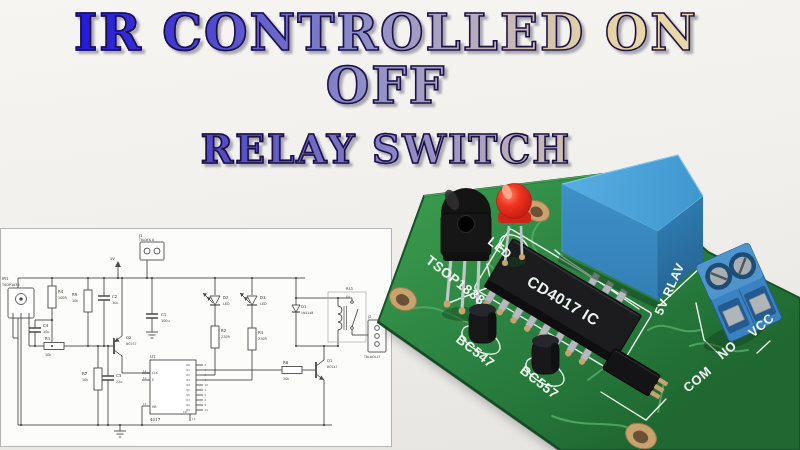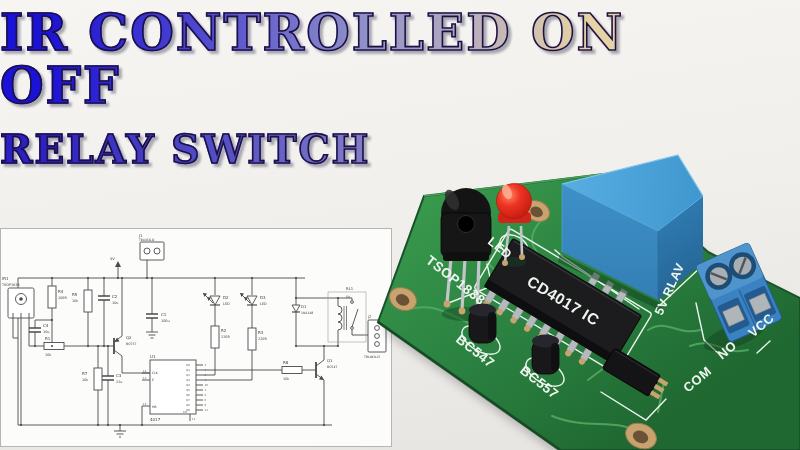--- a/index.html
+++ b/index.html
@@ -1,19 +1,19 @@
 <!DOCTYPE html>
 <html><head>
 <meta charset="utf-8">
 <style>
   html,body{margin:0;padding:0;background:#ddd}
   .stage{position:relative;width:800px;height:450px;overflow:hidden;
          background:linear-gradient(172deg,#f7f5f2 0%,#f1efec 50%,#e6e4e1 100%);
          font-family:"Liberation Sans",sans-serif}
-  .title-wrap{position:absolute;top:6px;left:0;width:756px;text-align:left;line-height:1.06}
+  .title-wrap{position:absolute;top:6px;left:8px;width:756px;text-align:center;line-height:1.06}
   .title-line{font-family:"DejaVu Serif",serif;font-weight:bold;letter-spacing:2px;
               -webkit-text-stroke:1.6px #1c1145;color:transparent;
               -webkit-background-clip:text;background-clip:text;display:block;
               filter:drop-shadow(3px 3px 1px rgba(95,95,115,0.5))}
   .t1{font-size:50px;
       background-image:linear-gradient(90deg,#1b12d8 6%,#4740d0 24%,#8d8ec8 47%,#b5aabe 61%,#e4d2a4 77%,#ecdcaa 95%)}
   .t2{font-size:39px;margin-top:17px;
       background-image:linear-gradient(90deg,#2a20c4 5%,#5a55c4 32%,#9a93c6 57%,#cec0b0 74%,#e9d9a8 94%)}
   svg{position:absolute;display:block}
   .schematic{left:0;top:228px;width:392px;height:219px}

